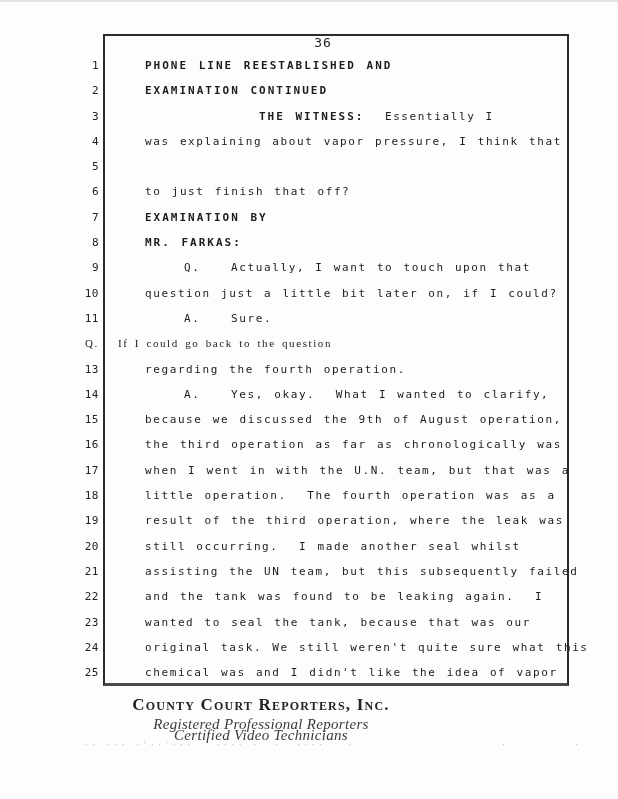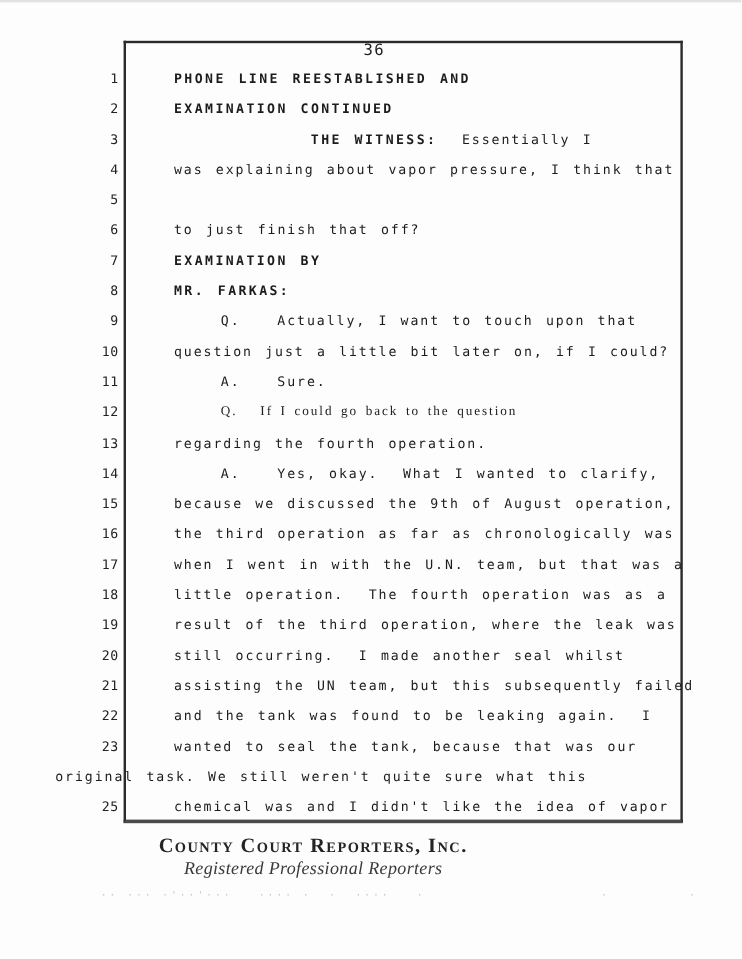--- a/index.html
+++ b/index.html
@@ -22,20 +22,21 @@
     border: 2px solid #2b2b2b;
     border-bottom-width: 3px;
     border-bottom-color: #4a4a4a;
     background: transparent;
   }
   .page-number {
     position: absolute;
     top: 33px;
     left: 303px;
     width: 40px;
+    text-align: center;
     font-size: 13px;
     letter-spacing: 1px;
     color: #1d1d1d;
   }
   .lines {
     position: absolute;
     left: 0;
     top: 51px;
     width: 618px;
   }
@@ -139,21 +140,20 @@
       </div>
       <div class="line">
         <span class="num">10</span>
         <span class="text" style="padding-left: 46px;"><span class="seg">question just a little bit later on, if I could?</span></span>
       </div>
       <div class="line">
         <span class="num">11</span>
         <span class="text" style="padding-left: 85px; text-align: center;"><span class="seg">A.   Sure.</span></span>
       </div>
       <div class="line">
-        <span class="num">12</span>
         <span class="text" style="padding-left: 85px; font-family: Liberation Serif, serif;"><span class="seg">Q.   If I could go back to the question</span></span>
       </div>
       <div class="line">
         <span class="num">13</span>
         <span class="text" style="padding-left: 46px;"><span class="seg">regarding the fourth operation.</span></span>
       </div>
       <div class="line">
         <span class="num">14</span>
         <span class="text" style="padding-left: 85px;"><span class="seg">A.   Yes, okay.  What I wanted to clarify,</span></span>
       </div>
@@ -187,26 +187,28 @@
       </div>
       <div class="line">
         <span class="num">22</span>
         <span class="text" style="padding-left: 46px;"><span class="seg">and the tank was found to be leaking again.  I</span></span>
       </div>
       <div class="line">
         <span class="num">23</span>
         <span class="text" style="padding-left: 46px;"><span class="seg">wanted to seal the tank, because that was our</span></span>
       </div>
       <div class="line">
+        <span class="num">24</span>
         <span class="text" style="padding-left: 46px;"><span class="seg">original task. We still weren't quite sure what this</span></span>
       </div>
       <div class="line">
         <span class="num">25</span>
         <span class="text" style="padding-left: 46px;"><span class="seg">chemical was and I didn't like the idea of vapor</span></span>
       </div>
     </div>
 
   <div class="footer footer-company">County Court Reporters, Inc.</div>
   <div class="footer footer-tag footer-tag1">Registered Professional Reporters</div>
+  <div class="footer footer-tag footer-tag2">Certified Video Technicians</div>
 
   <div class="scan-artifact">·· ··· ·'··'···   ···· ·  ·  ····   ·                    ·         ·            · · · ·   —      ·    · ·</div>
 
 </div>
 
 </body></html>

